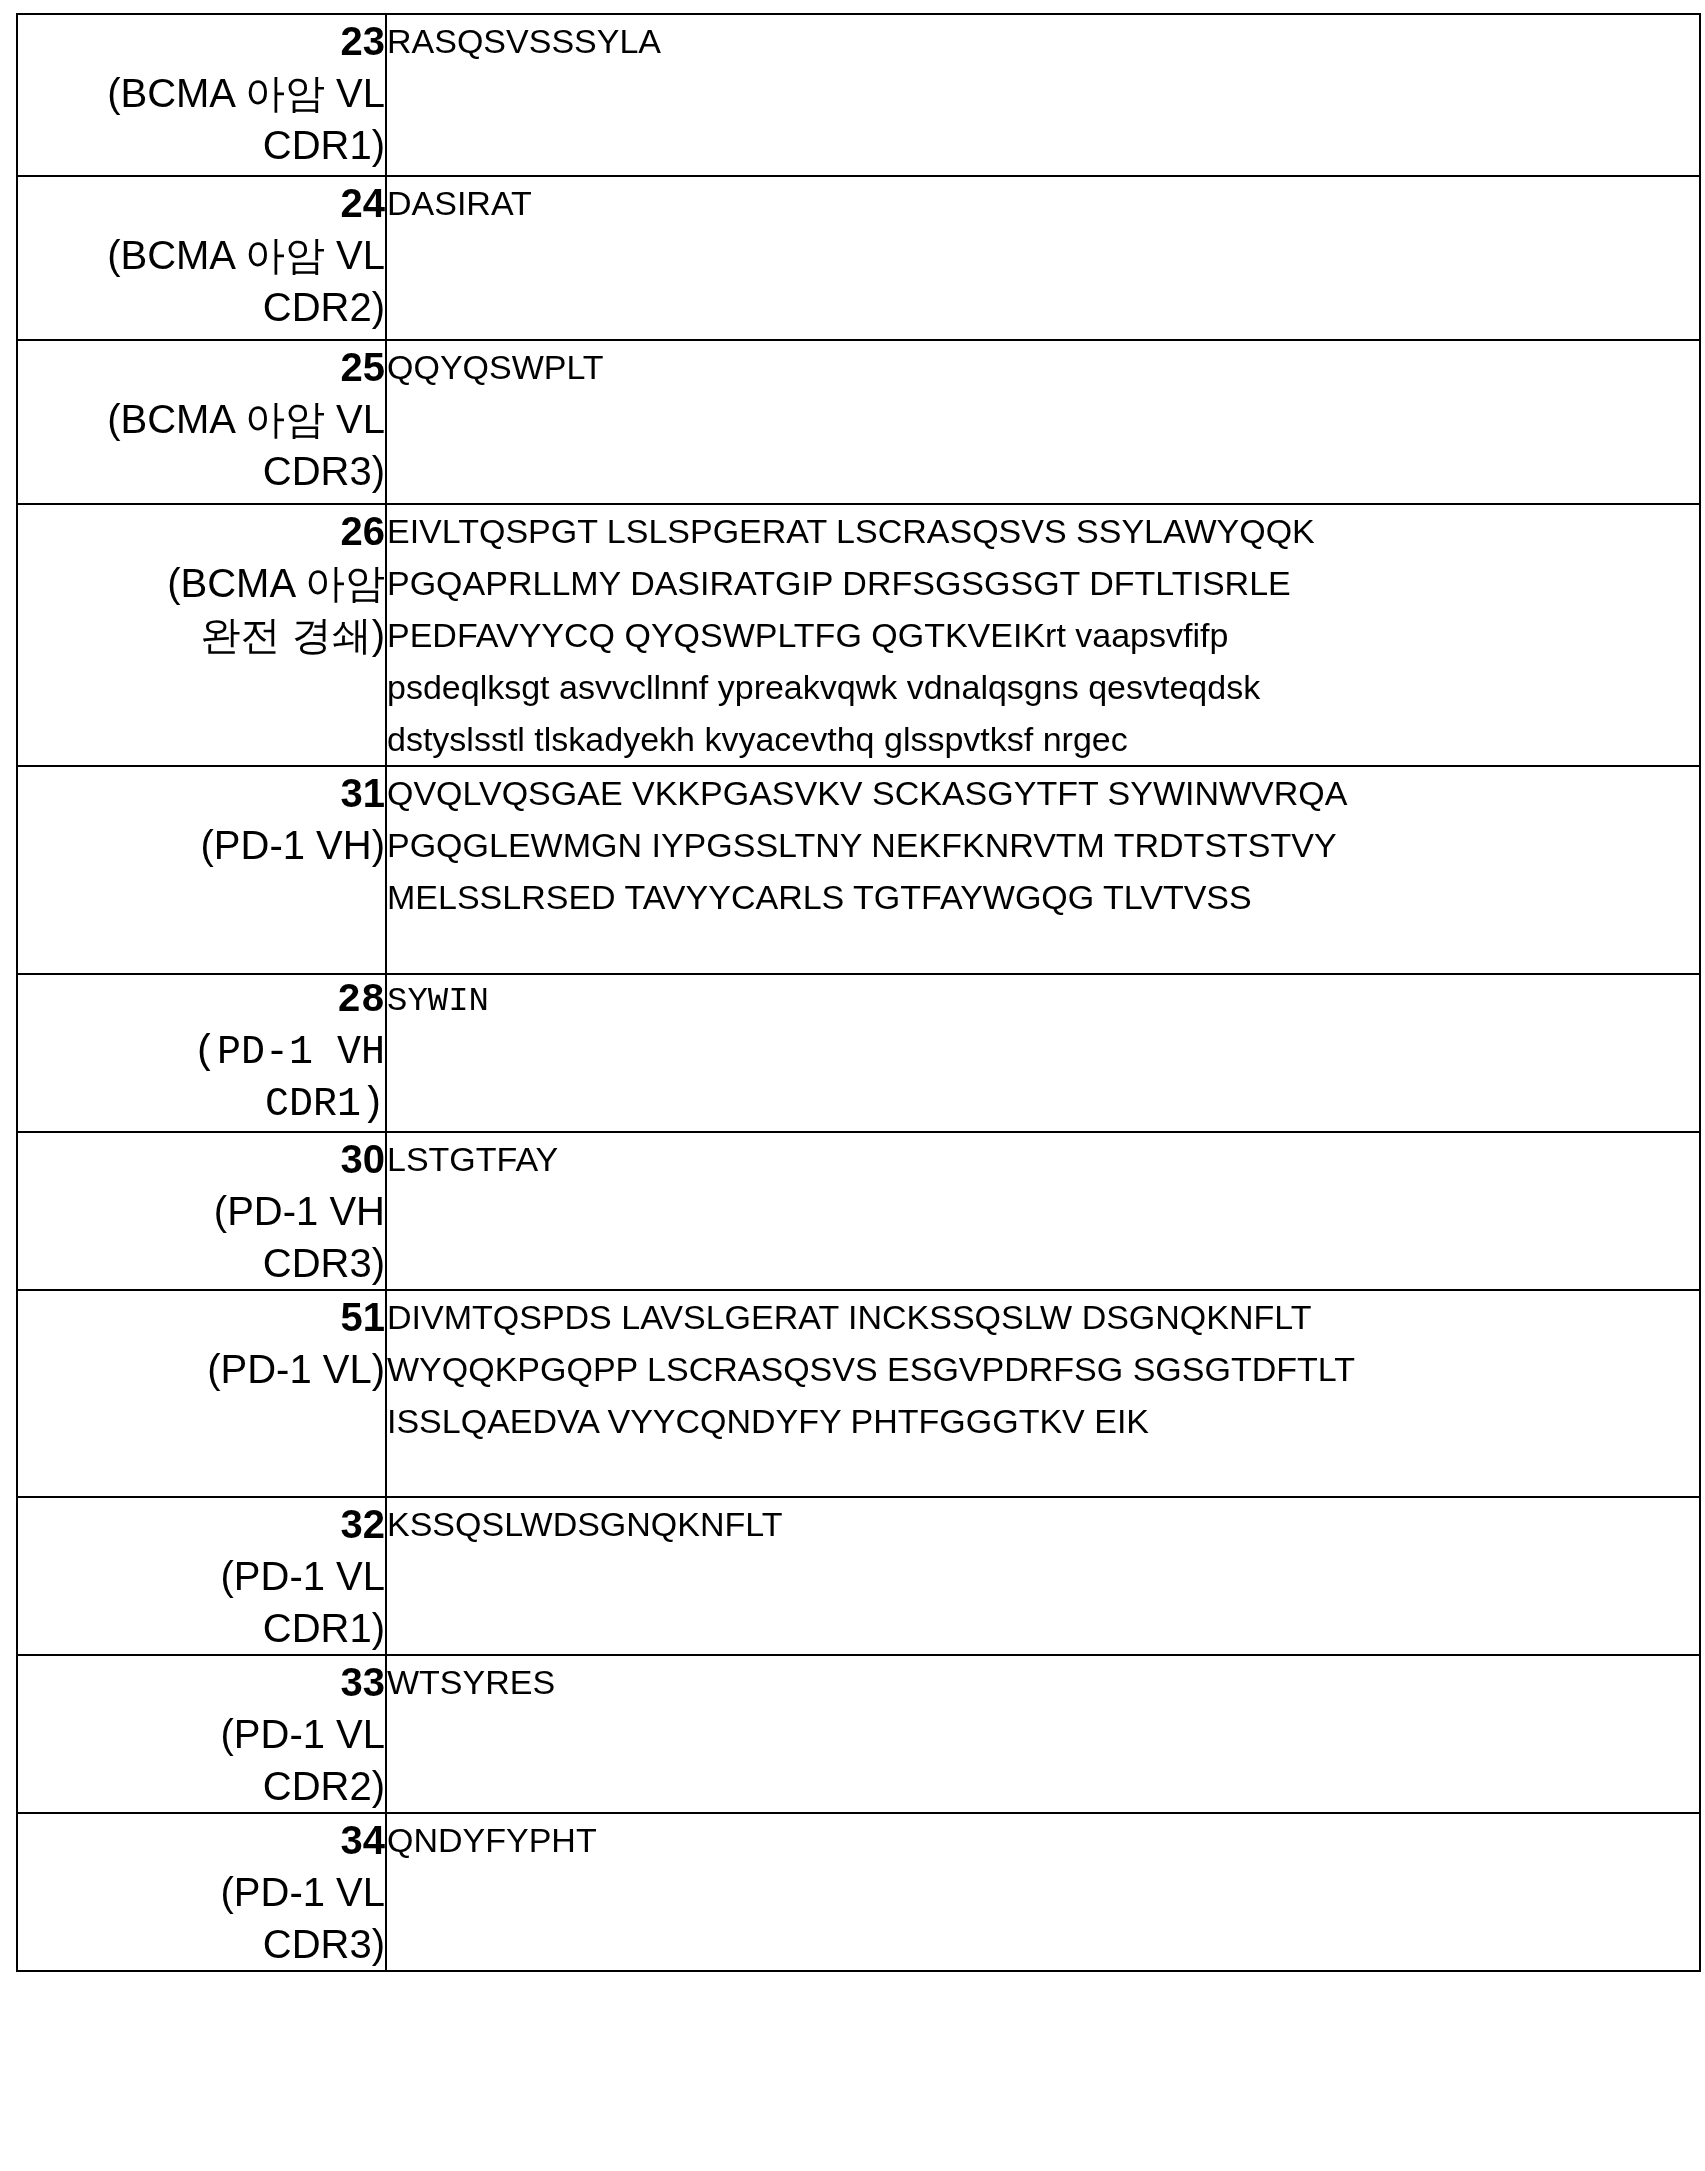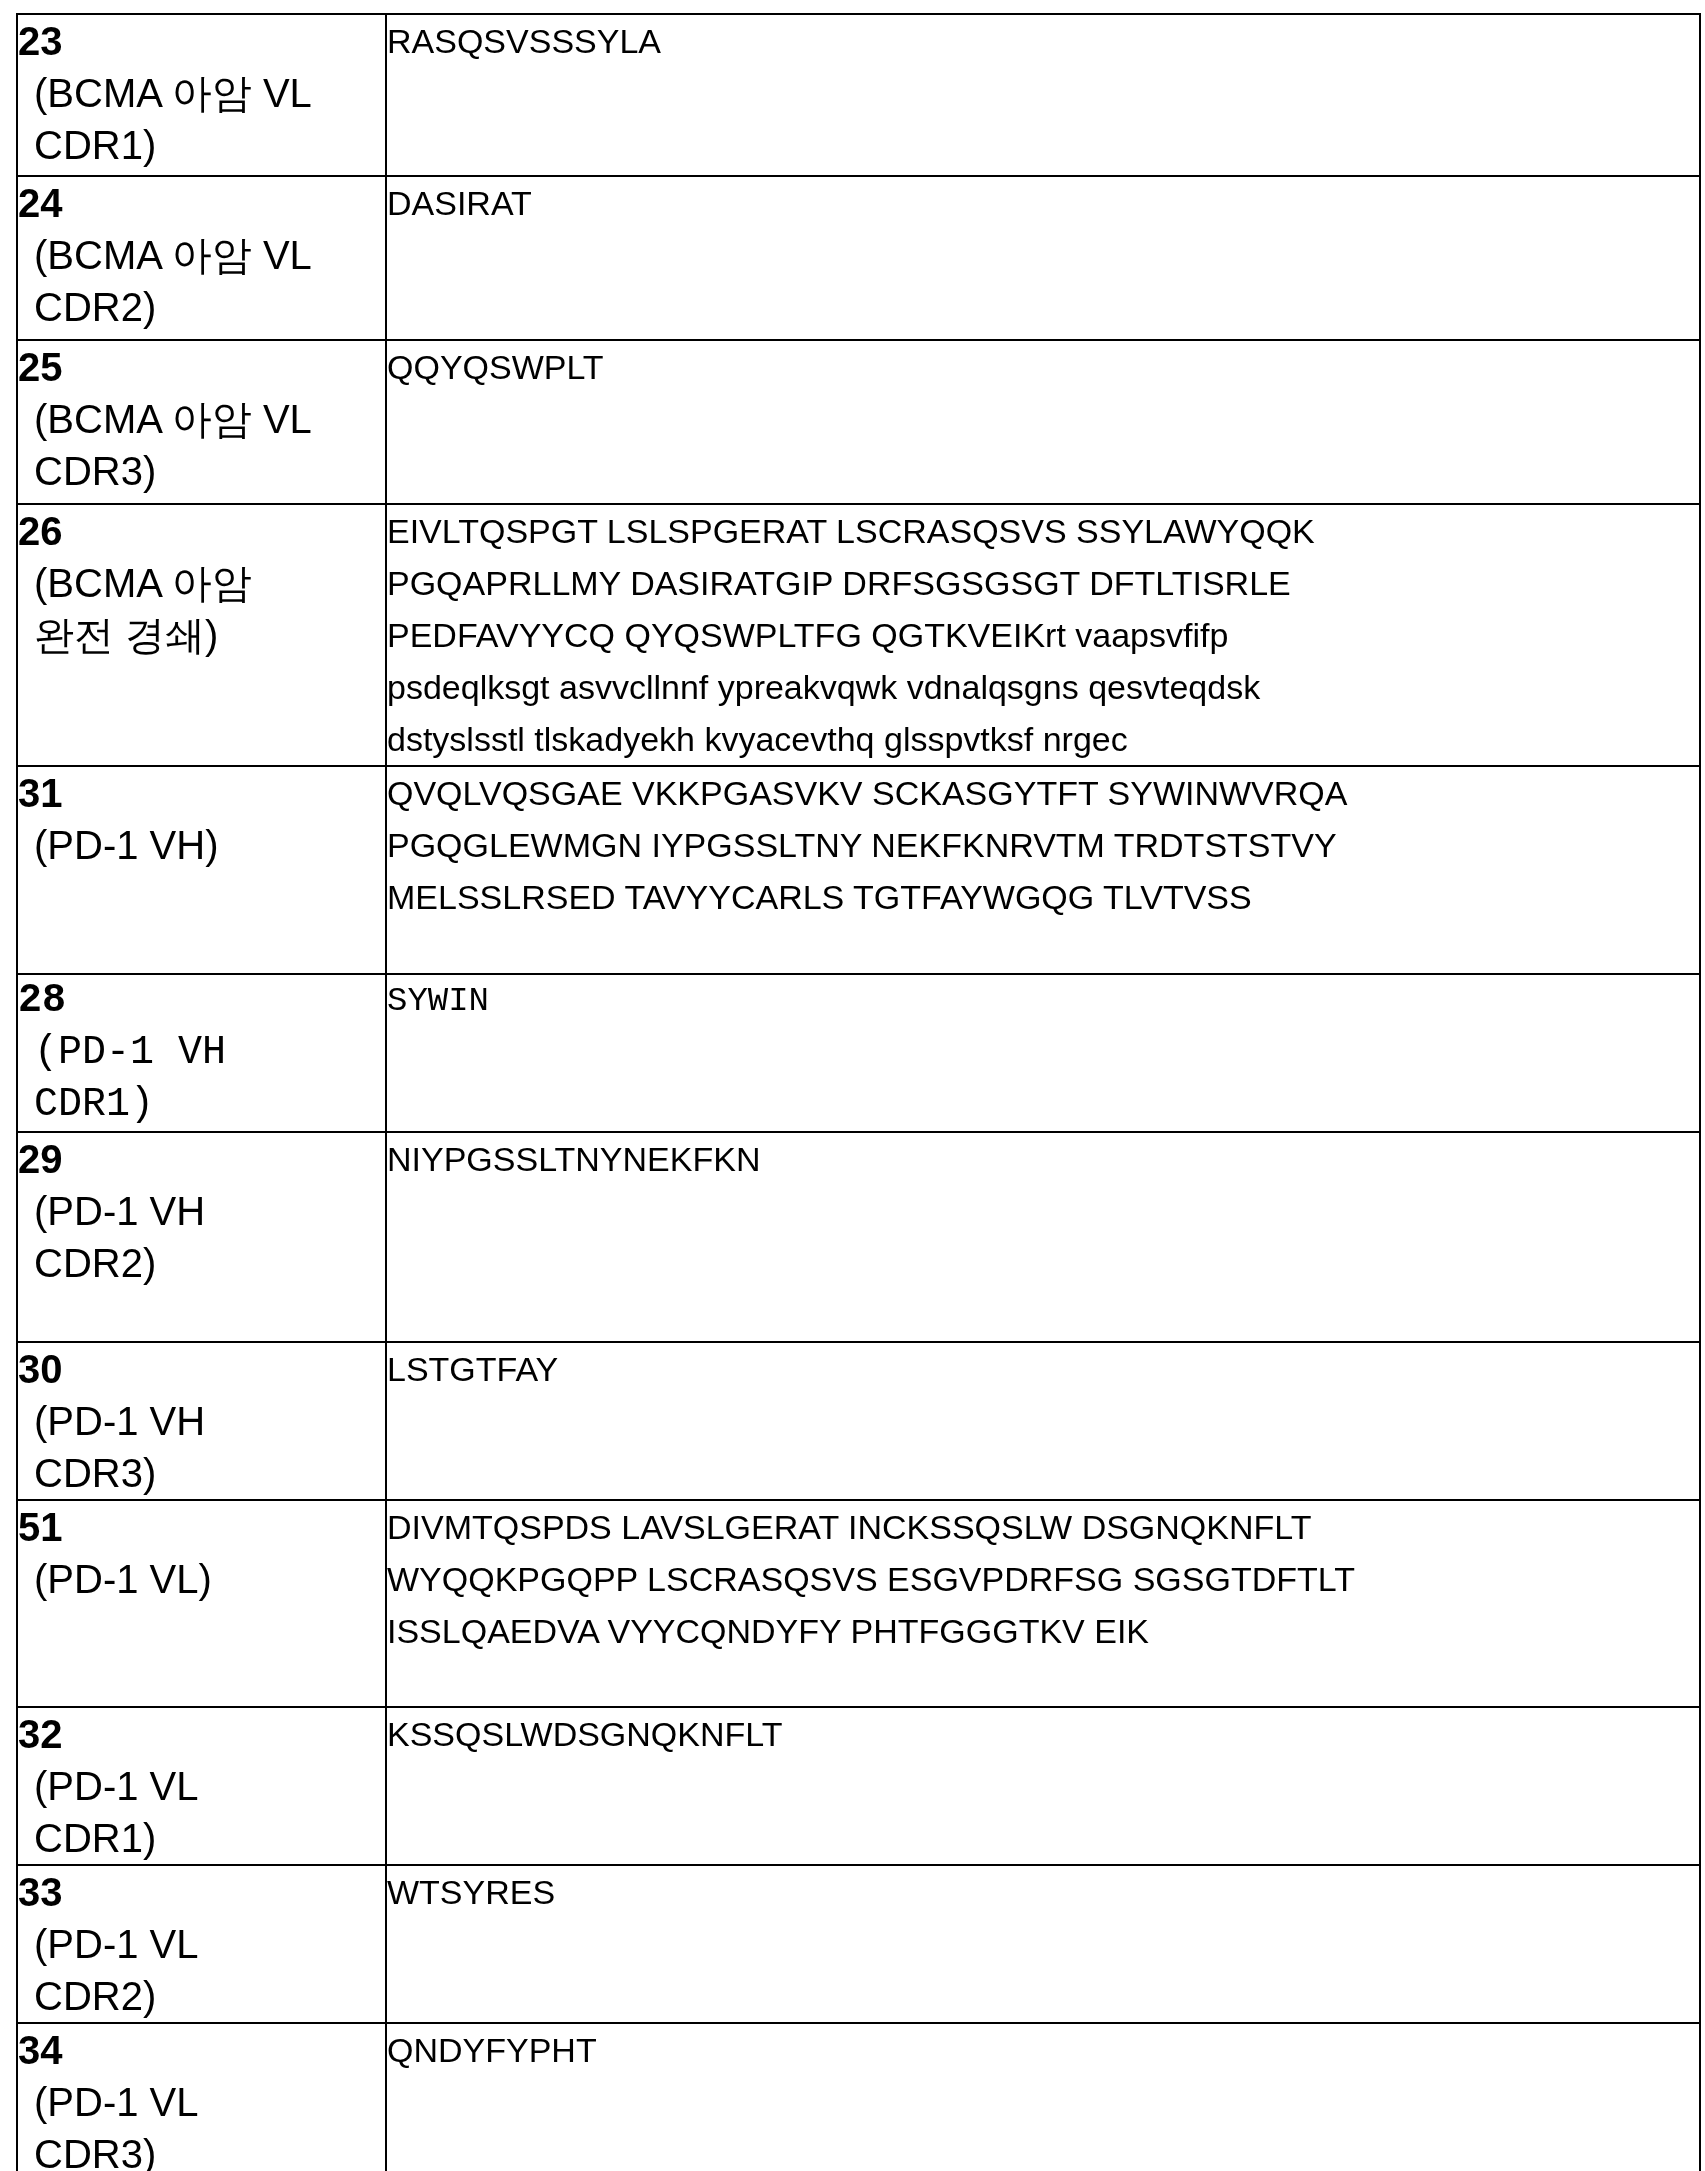--- a/index.html
+++ b/index.html
@@ -3,21 +3,21 @@
   <meta charset="utf-8">
   <style>
     html, body { margin: 0; padding: 0; background: #ffffff; }
     body { width: 1705px; height: 2172px; position: relative; overflow: hidden;
            font-family: "Liberation Sans", "DejaVu Sans", sans-serif; color: #000; }
     table.seq {
       position: absolute; left: 16px; top: 13.4px;
       width: 1685px; border-collapse: collapse; table-layout: fixed;
     }
     table.seq td { border: 2.7px solid #000; vertical-align: top; padding: 0; }
-    td.id-cell { width: 367px; text-align: left; font-size: 40px; line-height: 52px; padding-top: 1.8px; }
+    td.id-cell { width: 367px; text-align: right; font-size: 40px; line-height: 52px; padding-top: 1.8px; }
     td.seq-cell { font-size: 34px; line-height: 52px; padding: 1.8px 0 0 19.7px; word-spacing: 0; }
     .num { font-weight: bold; display: block; }
     .desc { display: block; white-space: pre-line; padding-left: 16px; }
     .line { display: block; white-space: nowrap; }
   </style>
 </head>
 <body>
 
 <table class="seq">
   <tbody id="seq-body">
@@ -85,30 +85,20 @@
     <td class="id-cell">
       <span class="num">28</span>
       <span class="desc">(PD-1 VH
 CDR1)</span>
     </td>
     <td class="seq-cell">
           <span class="line">SYWIN</span>
         </td>
   </tr>
 
-  <tr style="height: 210px;">
-    <td class="id-cell">
-      <span class="num">29</span>
-      <span class="desc">(PD-1 VH
-CDR2)</span>
-    </td>
-    <td class="seq-cell">
-          <span class="line">NIYPGSSLTNYNEKFKN</span>
-        </td>
-  </tr>
 
   <tr style="height: 155px;">
     <td class="id-cell">
       <span class="num">30</span>
       <span class="desc">(PD-1 VH
 CDR3)</span>
     </td>
     <td class="seq-cell">
           <span class="line">LSTGTFAY</span>
         </td>

